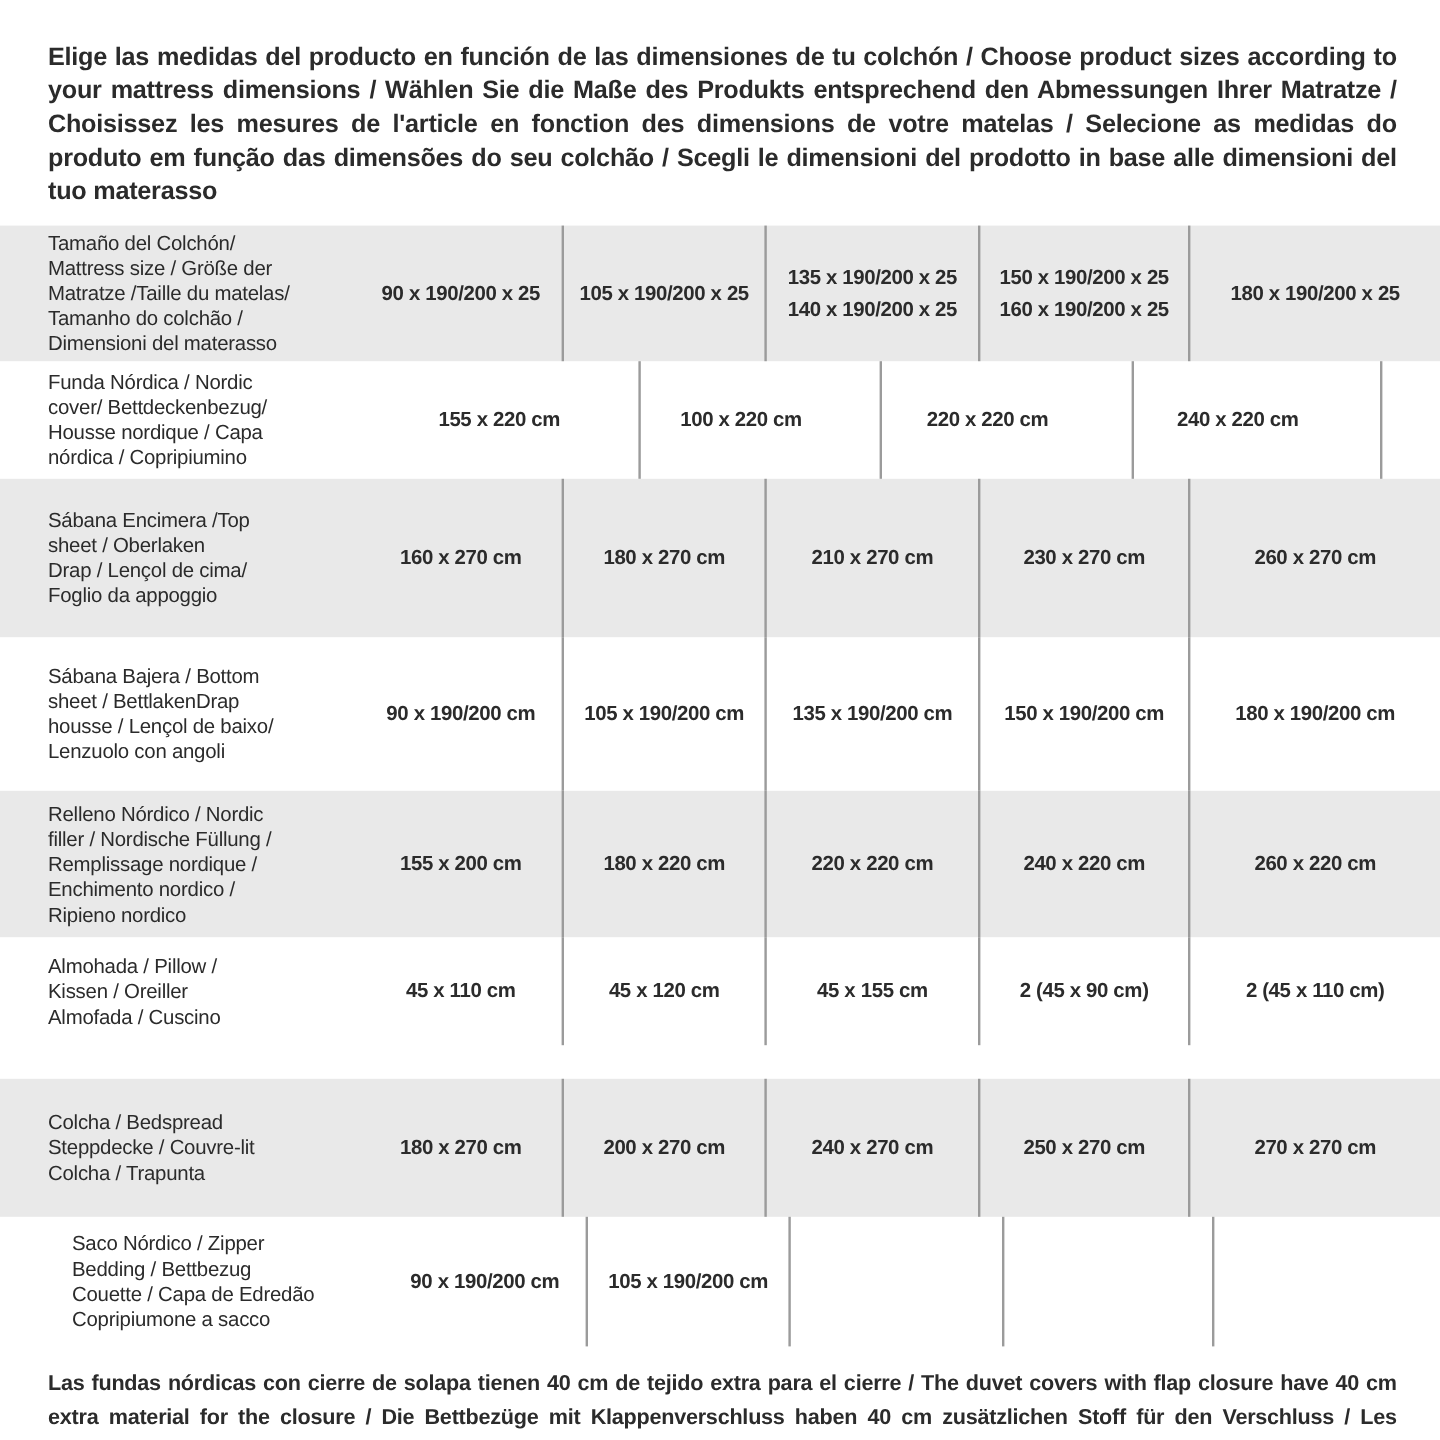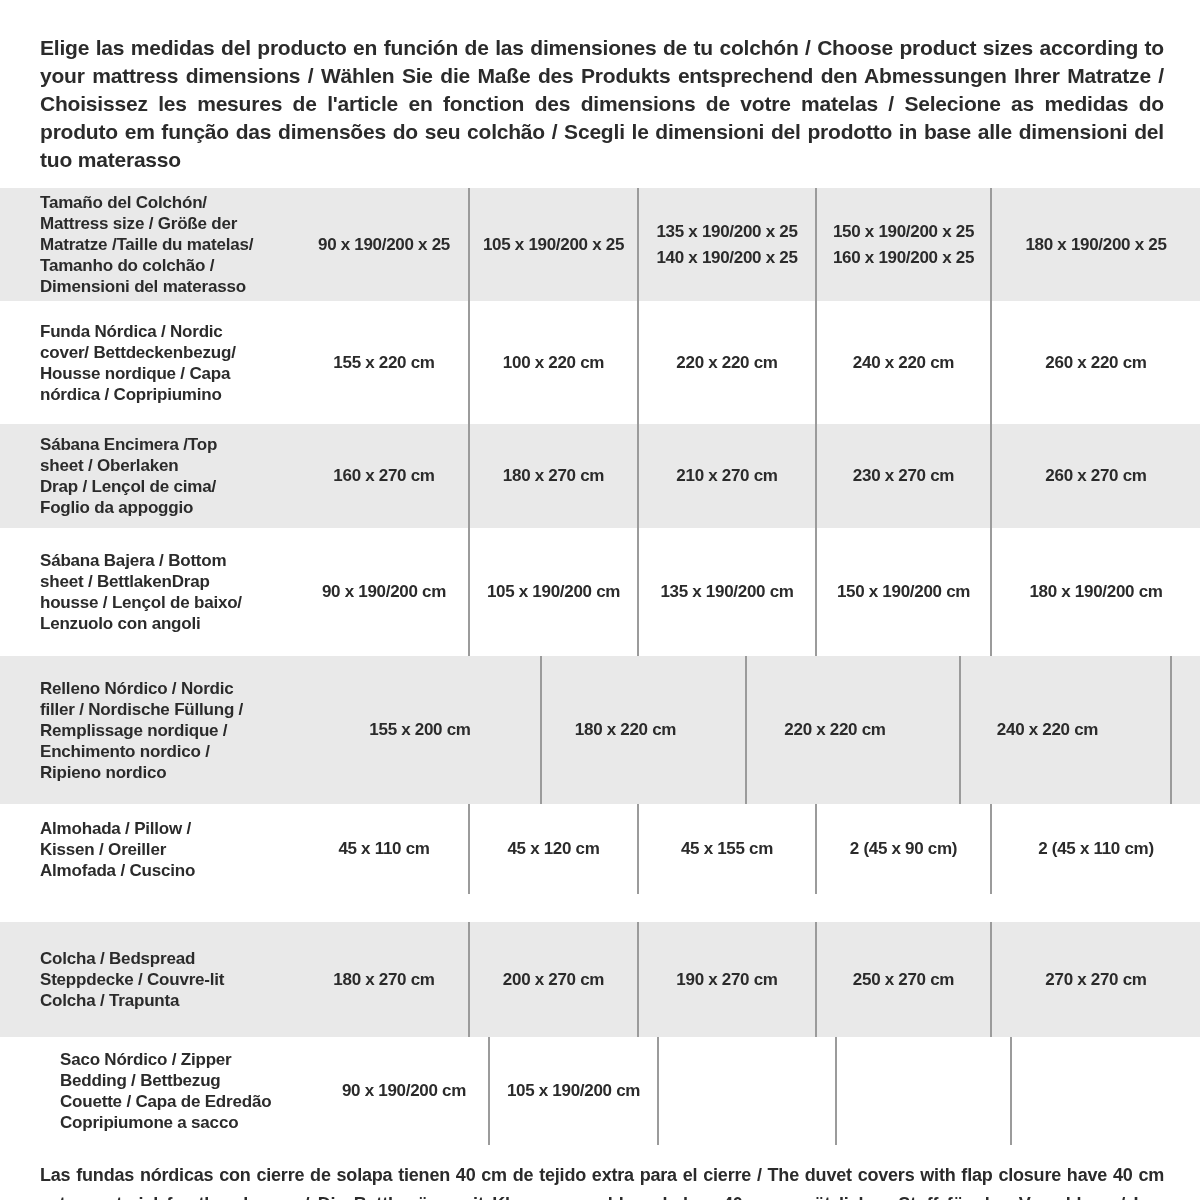--- a/index.html
+++ b/index.html
@@ -33,35 +33,35 @@
   .size-table { margin-top: 14px; width: 1200px; }
 
   .trow {
     display: grid;
     grid-template-columns: 300px 168px 169px 178px 175px 210px;
     width: 1200px;
   }
   .trow.shade { background: var(--row-shade); }
 
   .r-header   { height: 113px; }
-  .r-funda    { height: 123px; }
-  .r-encimera { height: 104px; }
+  .r-funda    { height: 98px; gap: 32px; }
+  .r-encimera { height: 132px; }
   .r-bajera   { height: 128px; }
-  .r-relleno  { height: 148px; gap: 36px; }
+  .r-relleno  { height: 122px; }
   .r-almohada { height: 90px; }
   .r-colcha   { height: 115px; margin-top: 28px; }
   .r-saco     { height: 108px; margin-left: 20px; }
 
   .lcell {
     display: flex;
     align-items: center;
     padding-left: 40px;
     padding-right: 6px;
     font-size: 17px;
-    font-weight: bold;
+    font-weight: normal;
     line-height: 21px;
     letter-spacing: -0.2px;
     white-space: pre-line;
     color: var(--text);
   }
   .vcell {
     display: flex;
     align-items: center;
     justify-content: center;
     text-align: center;
@@ -167,21 +167,21 @@
       <div class="vcell sep">2 (45 x 90 cm)</div>
       <div class="vcell sep">2 (45 x 110 cm)</div>
     </div>
 
     <div class="trow shade r-colcha">
       <div class="lcell">Colcha / Bedspread
 Steppdecke / Couvre-lit
 Colcha / Trapunta</div>
       <div class="vcell">180 x 270 cm</div>
       <div class="vcell sep">200 x 270 cm</div>
-      <div class="vcell sep">190 x 270 cm</div>
+      <div class="vcell sep">240 x 270 cm</div>
       <div class="vcell sep">250 x 270 cm</div>
       <div class="vcell sep">270 x 270 cm</div>
     </div>
 
     <div class="trow r-saco">
       <div class="lcell">Saco Nórdico / Zipper
 Bedding / Bettbezug
 Couette  / Capa de Edredão
 Copripiumone a sacco</div>
       <div class="vcell">90 x 190/200 cm</div>

